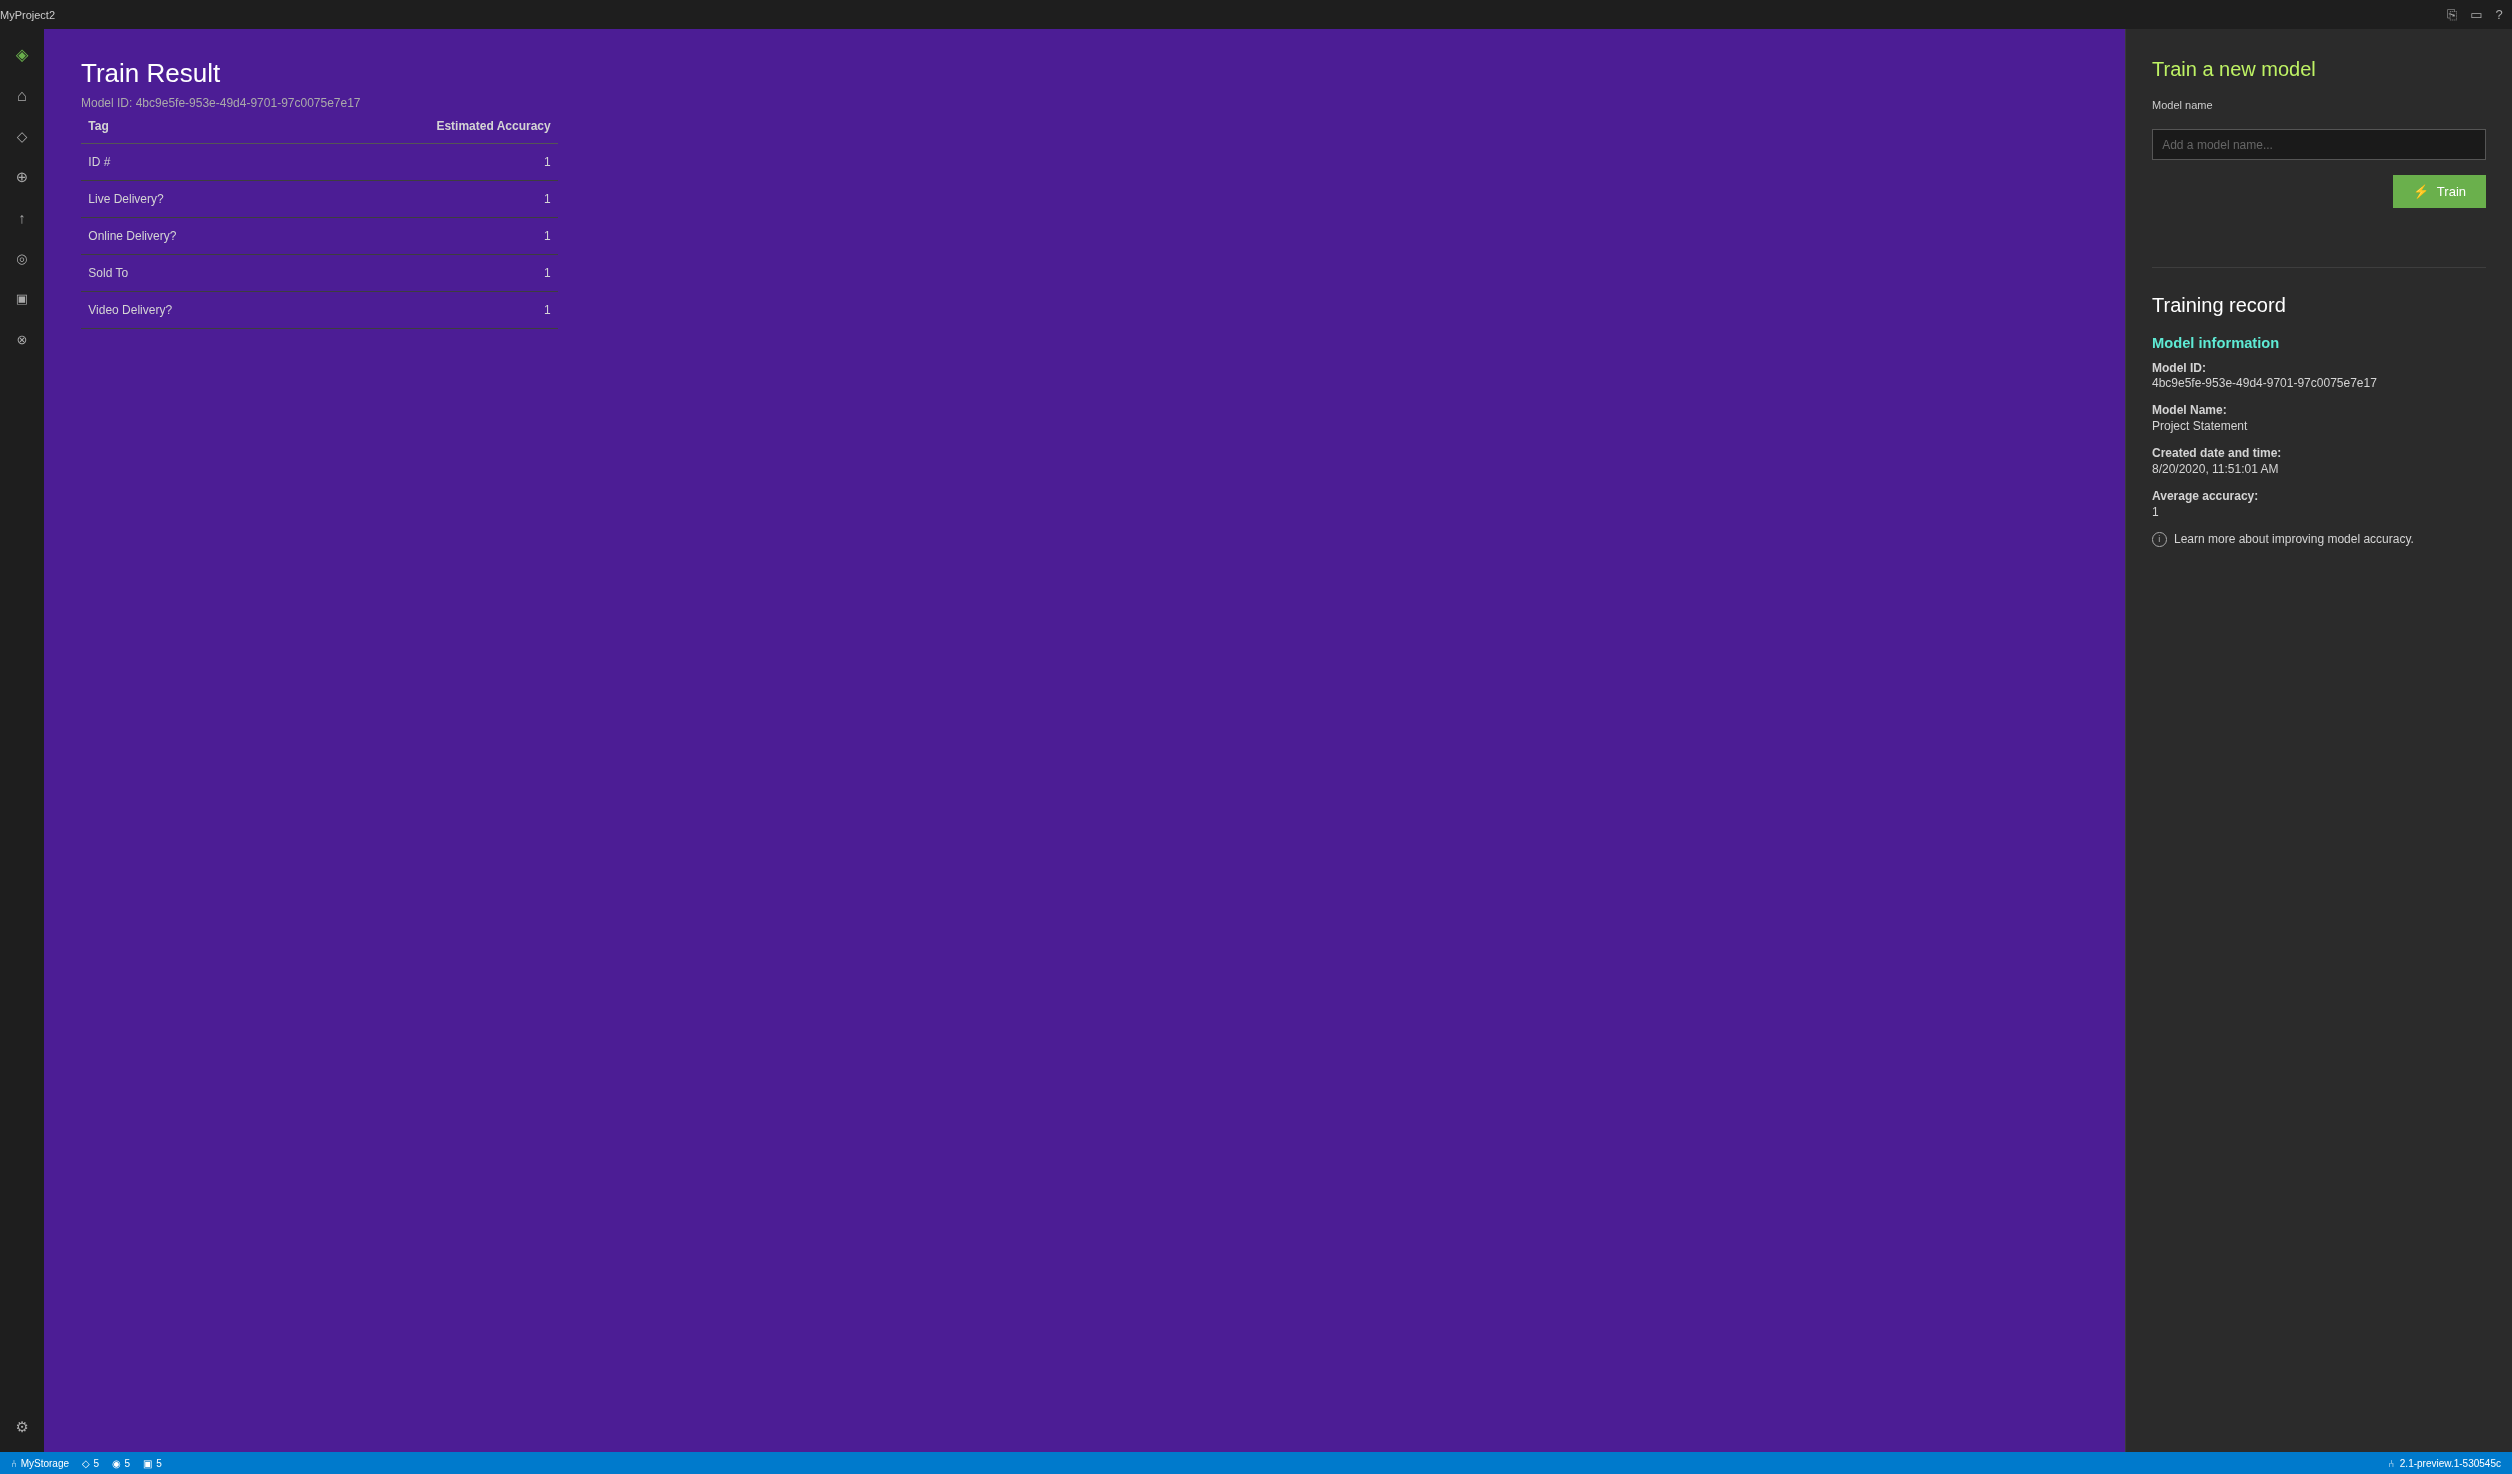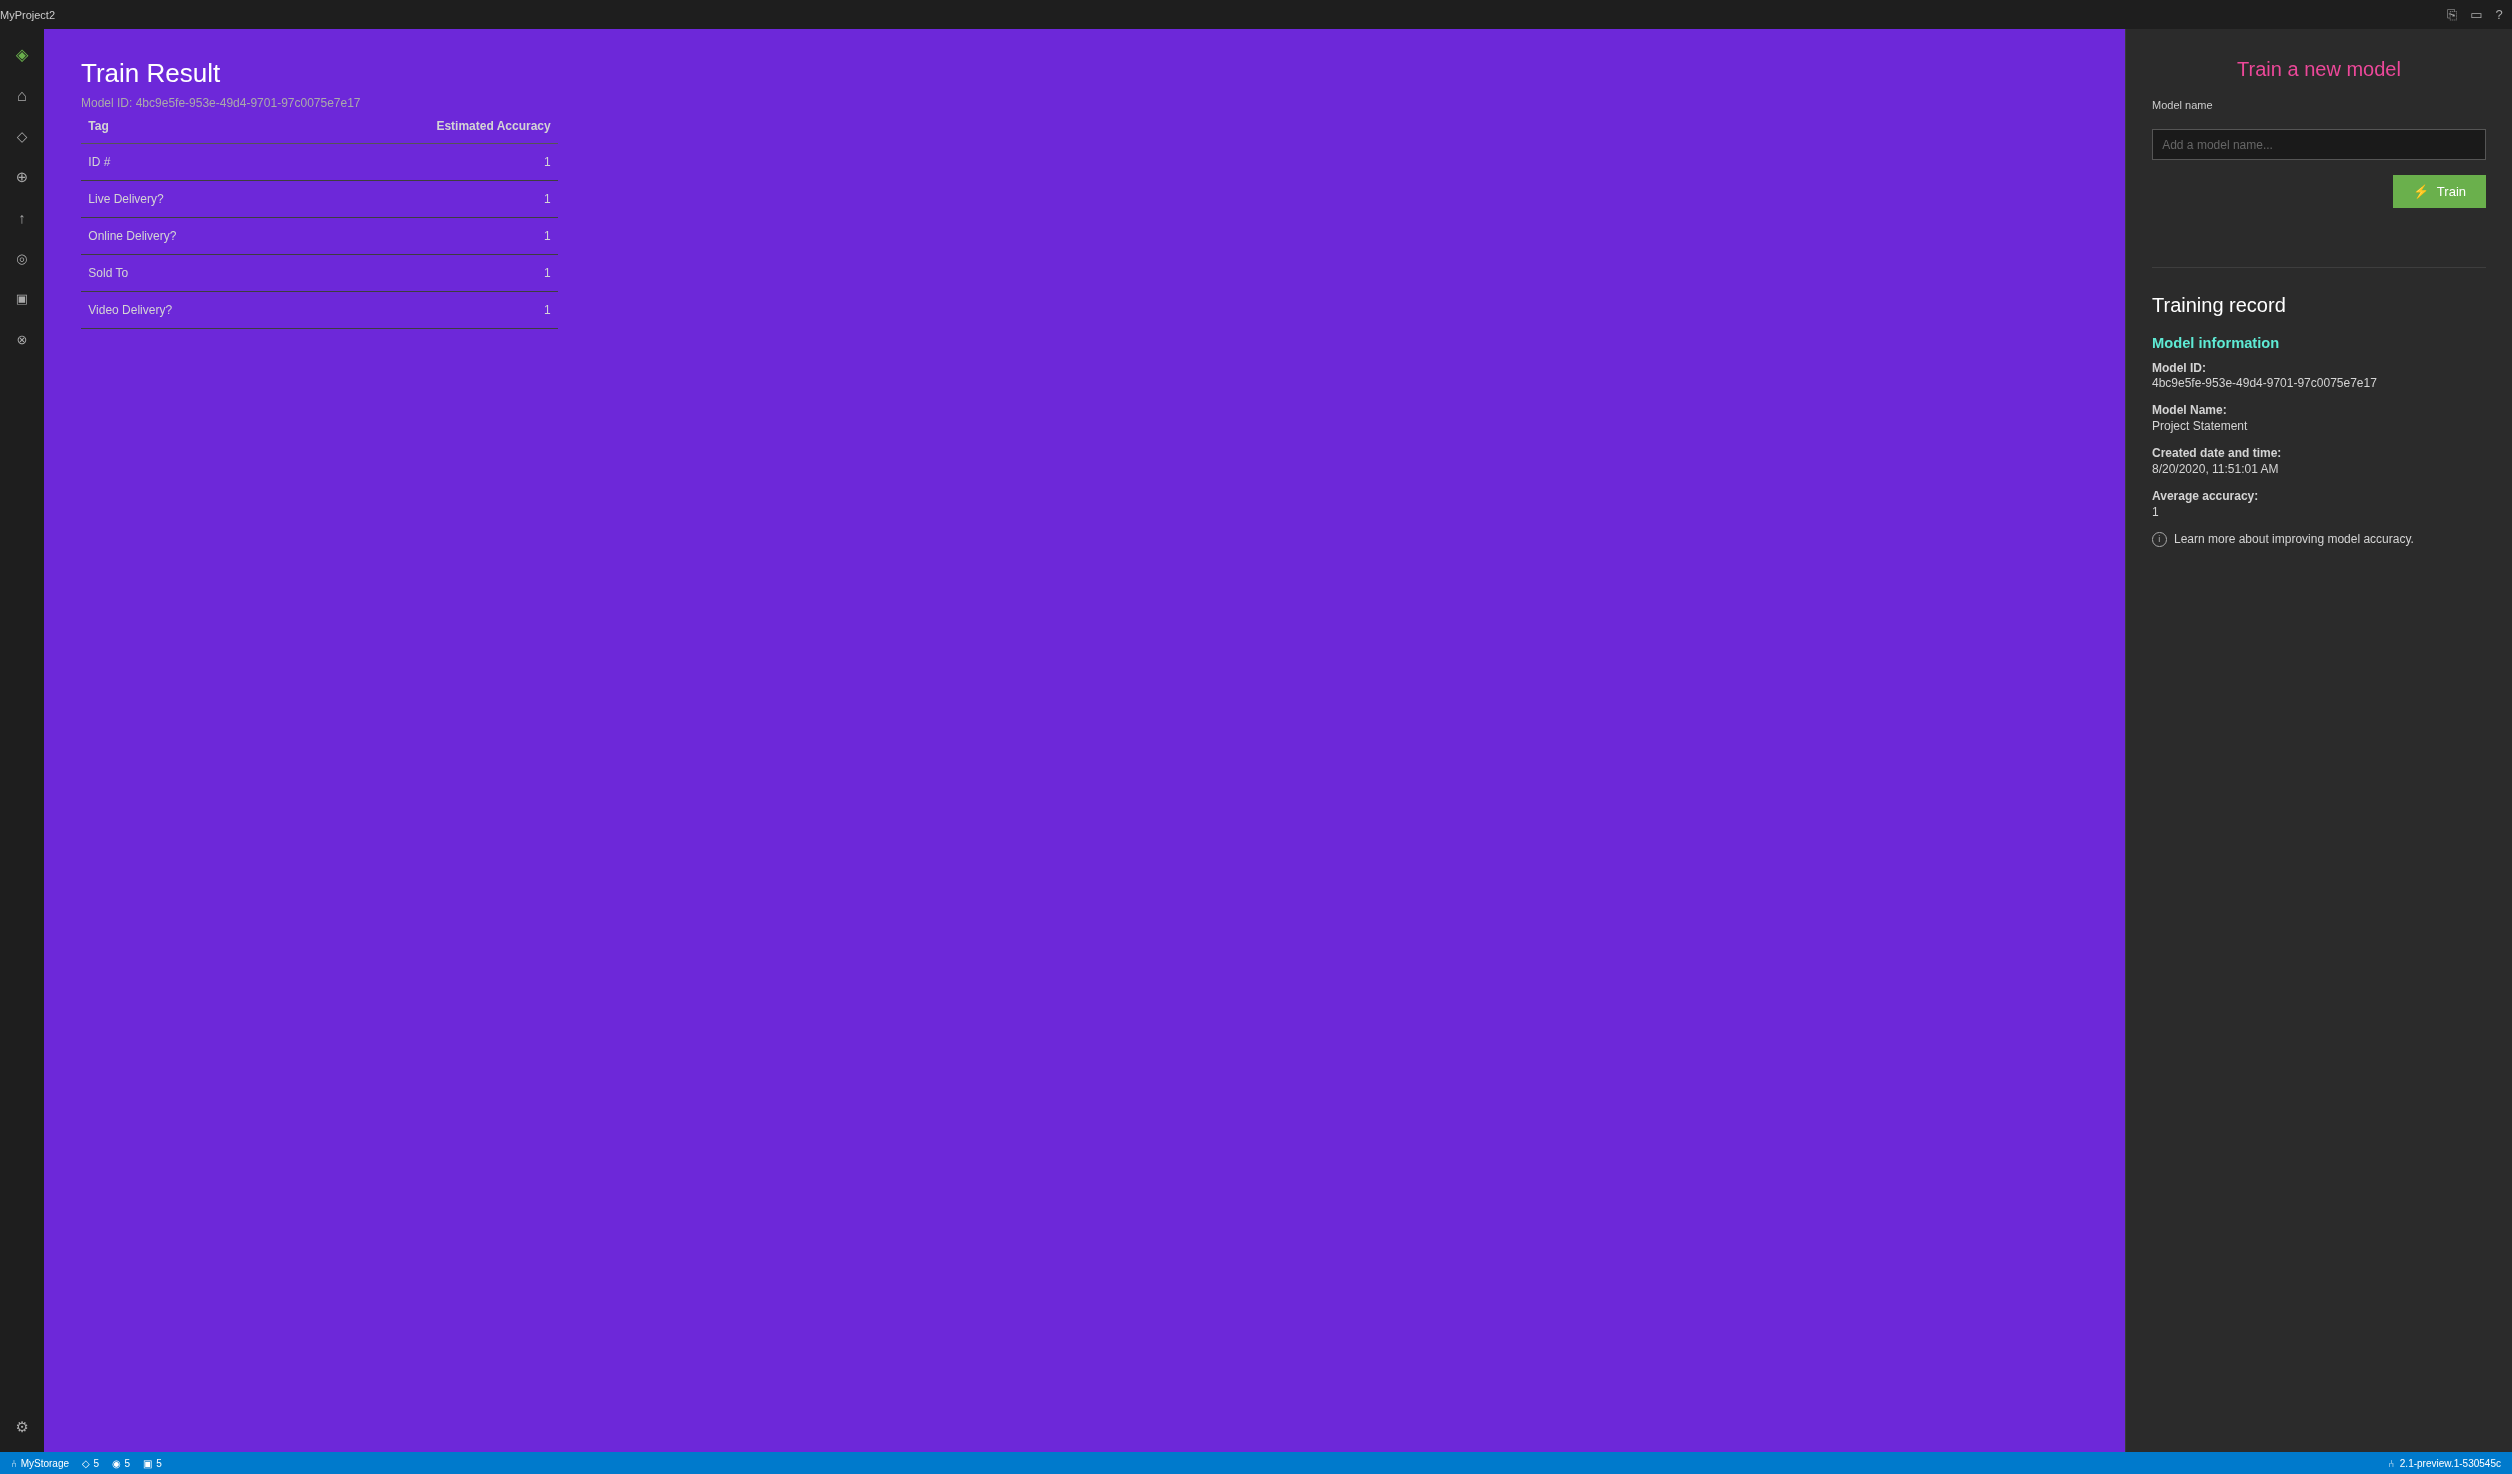--- a/index.html
+++ b/index.html
@@ -78,21 +78,21 @@
     
     .content-area {
       flex: 1;
       display: flex;
       overflow: hidden;
     }
 
     
     .main-panel {
       flex: 1;
-      background: #6d28d9;
+      background: #4c1d95;
       padding: 29px 37px;
       overflow-y: auto;
       border-right: 0.9px solid #3a3a3a;
     }
 
     .main-panel h1 {
       font-size: 26px;
       font-weight: 300;
       color: #ffffff;
       margin-bottom: 7.3px;
@@ -136,23 +136,22 @@
       width: 386px;
       background: #2b2b2b;
       padding: 29px 26px;
       overflow-y: auto;
       flex-shrink: 0;
     }
 
     .right-panel h2 {
       font-size: 20px;
       font-weight: 300;
-      color: #ec4899;
+      color: #bef264;
       margin-bottom: 18.4px;
-      text-align: center;
     }
 
     .form-label {
       font-size: 11px;
       color: #ccc;
       margin-bottom: 18px;
       display: block;
     }
 
     .model-name-input {

